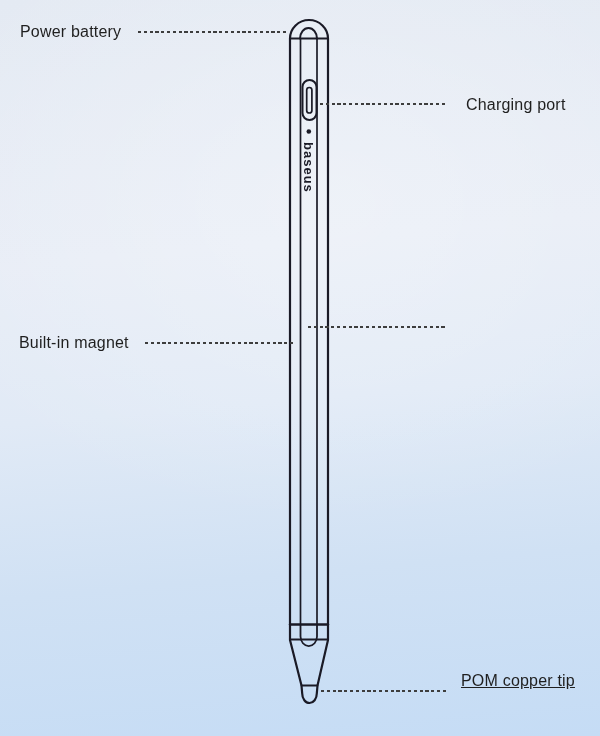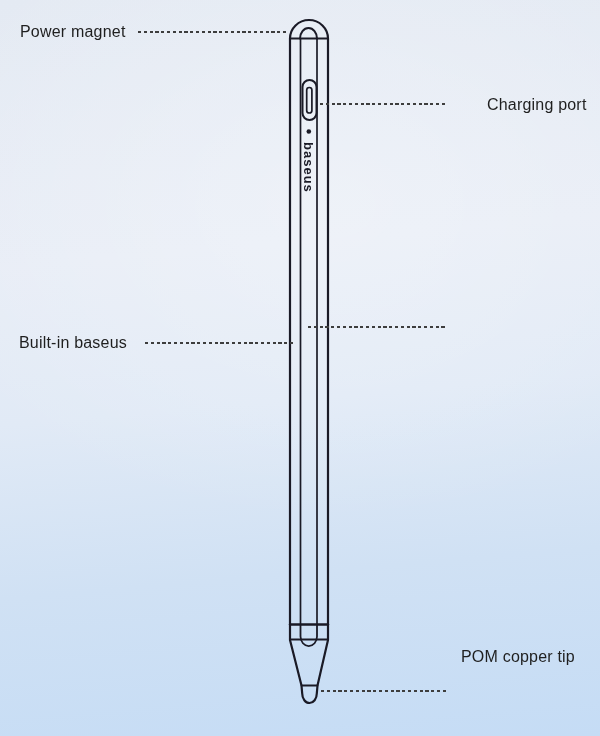--- a/index.html
+++ b/index.html
@@ -22,27 +22,27 @@
     white-space:nowrap;
   }
   .leader{
     position:absolute;
     height:2px;
     background-image:repeating-linear-gradient(to right,#3d3d3d 0 3.2px, transparent 3.2px 5.8px);
   }
   
   .lbl-power   {left:20px;  top:23px;}
   .ld-power    {left:138px; top:31px;  width:150px;}
-  .lbl-charge  {left:487px; top:96px;}
+  .lbl-charge  {left:466px; top:96px;}
   .ld-charge   {left:320px; top:103px; width:126px;}
   .lbl-magnet  {left:466px; top:319px;}
   .ld-magnet   {left:308px; top:326px; width:137px;}
   .lbl-battery {left:19px;  top:334px;}
   .ld-battery  {left:145px; top:342px; width:149px;}
-  .lbl-tip     {left:461px; top:648px;}
+  .lbl-tip     {left:461px; top:672px;text-decoration:underline;}
   .ld-tip      {left:321px; top:690px; width:125px;}
 
   .pen-stroke{fill:none;stroke:#1a1a26;stroke-linecap:round;}
   .brand{
     font-family:"Liberation Sans", sans-serif;
     font-size:13px;
     font-weight:bold;
     letter-spacing:1px;
     fill:#1a1a26;
   }
@@ -71,27 +71,27 @@
     <text class="brand" transform="translate(304,142) rotate(90)">baseus</text>
 
     <path class="pen-stroke" stroke-width="2.4" d="M290,624.5 H328"></path>
     <path class="pen-stroke" stroke-width="1.8" d="M290,639.5 H328"></path>
 
     <path class="pen-stroke" stroke-width="1.8" d="M300.5,625 V636.5 A8.2,9.5 0 0 0 317,636.5 V625"></path>
 
     <path class="pen-stroke" stroke-width="1.8" d="M301.5,685.5 H317.5"></path>
   </svg>
 
-  <div class="callout-label lbl-power">Power magnet</div>
+  <div class="callout-label lbl-power">Power battery</div>
   <div class="leader ld-power"></div>
 
   <div class="callout-label lbl-charge">Charging port</div>
   <div class="leader ld-charge"></div>
 
   <div class="leader ld-magnet"></div>
 
-  <div class="callout-label lbl-battery">Built-in baseus</div>
+  <div class="callout-label lbl-battery">Built-in magnet</div>
   <div class="leader ld-battery"></div>
 
   <div class="callout-label lbl-tip">POM copper tip</div>
   <div class="leader ld-tip"></div>
 
 </div>
 
 </body></html>

